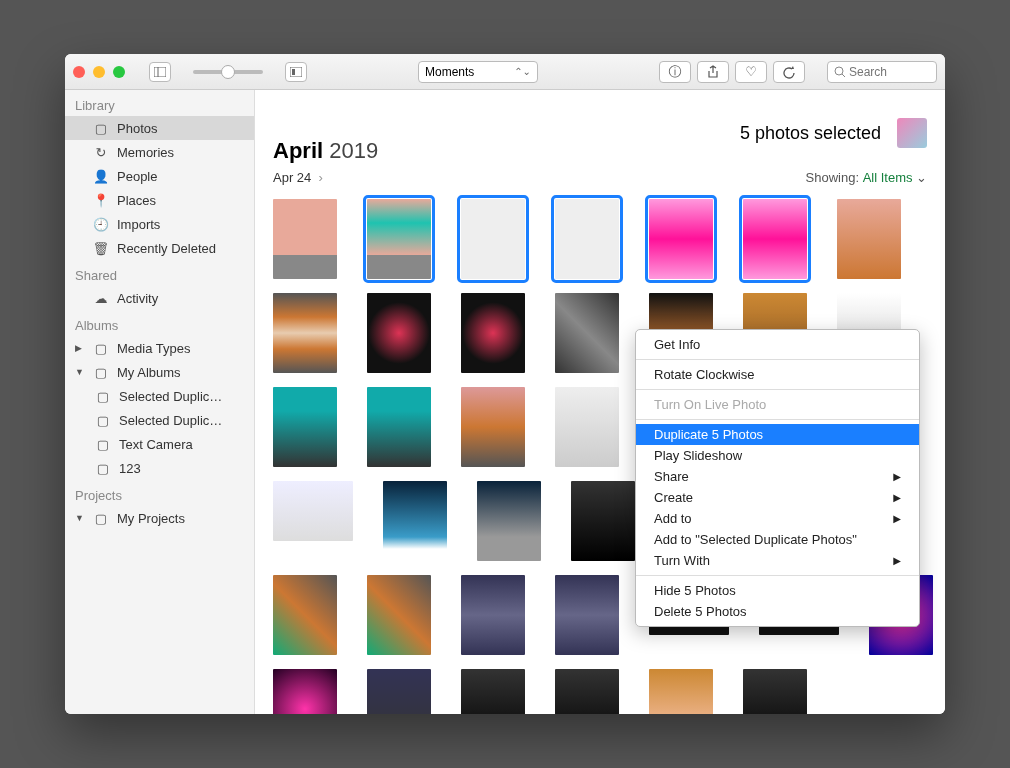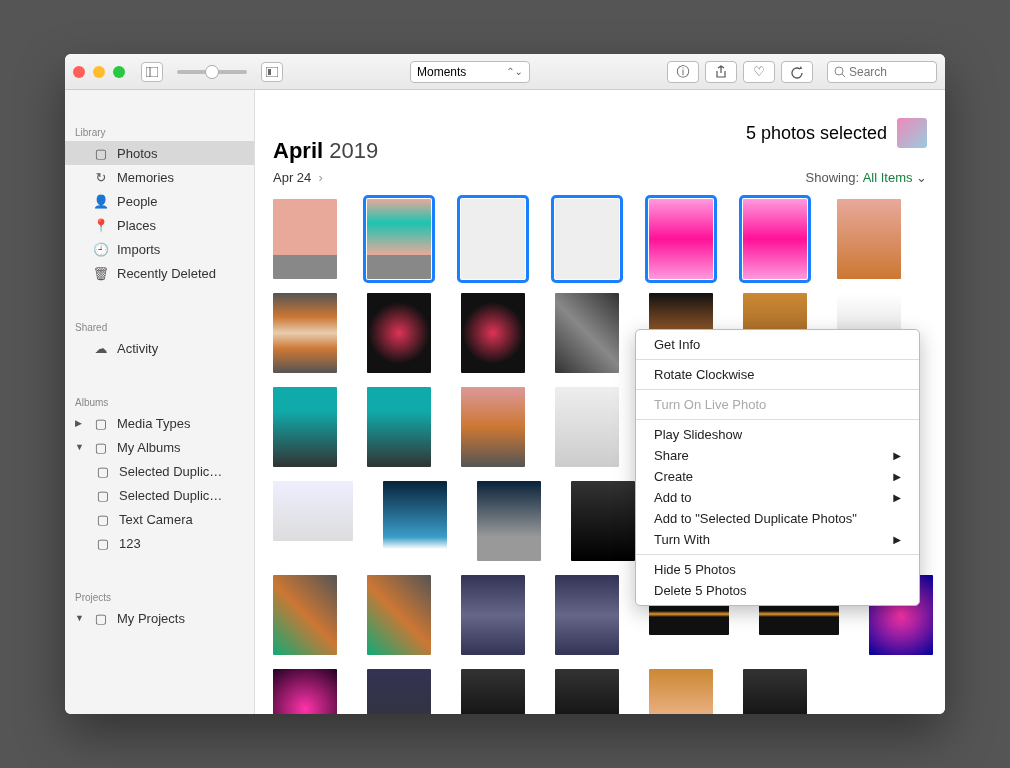--- a/index.html
+++ b/index.html
@@ -1,45 +1,45 @@
 <!DOCTYPE html>
 <html><head>
 <meta charset="utf-8">
 <style>
   * { box-sizing: border-box; margin: 0; padding: 0; font-family: -apple-system, "Helvetica Neue", Arial, sans-serif; }
   body { background: #555; width: 1010px; height: 768px; display:flex; align-items:center; justify-content:center; }
   .window { width: 880px; height: 660px; background: #fff; border-radius: 6px; box-shadow: 0 20px 50px rgba(0,0,0,0.4); overflow:hidden; display:flex; flex-direction:column;}
-  .titlebar { height:36px; background:linear-gradient(#f6f6f6,#e8e8e8); border-bottom:1px solid #ccc; display:flex; align-items:center; padding:0 8px; gap:8px;}
+  .titlebar { height:36px; background:linear-gradient(#f6f6f6,#e8e8e8); border-bottom:1px solid #ccc; display:flex; align-items:center; padding:0 8px; gap:16px;}
   .traffic { display:flex; gap:8px; margin-right:8px;}
   .traffic span{width:12px;height:12px;border-radius:50%;display:block;}
   .tl-red{background:#ff5f57;} .tl-yel{background:#ffbd2e;} .tl-grn{background:#28c840;}
   .tb-btn{width:22px;height:20px;border:1px solid #bbb;border-radius:4px;background:#fff;display:flex;align-items:center;justify-content:center;}
   .slider{width:70px;height:4px;background:#bbb;border-radius:2px;position:relative;margin:0 6px;}
   .slider::after{content:'';position:absolute;width:12px;height:12px;background:#fff;border:1px solid #aaa;border-radius:50%;top:-5px;left:40%;}
   .spacer{flex:1;}
   .select{width:120px;height:22px;border:1px solid #bbb;border-radius:4px;background:#fff;font-size:12px;display:flex;align-items:center;justify-content:space-between;padding:0 6px;}
   .select .caret{font-size:10px;color:#666;}
   .tbgroup{display:flex;gap:6px;margin-left:10px;}
   .tbbutton{width:32px;height:22px;border:1px solid #bbb;border-radius:4px;background:#fff;display:flex;align-items:center;justify-content:center;font-size:13px;color:#555;}
   .search{width:110px;height:22px;border:1px solid #bbb;border-radius:4px;background:#fff;display:flex;align-items:center;padding:0 6px;margin-left:6px;}
   .search input{border:none;outline:none;font-size:12px;width:80px;color:#666;}
   .search svg{margin-right:3px;}
   .body{flex:1;display:flex;overflow:hidden;}
   .sidebar{width:190px;background:#f4f4f4;border-right:1px solid #ddd;overflow:auto;font-size:13px;color:#333;}
-  .sb-head{font-size:10px;color:#888;padding:8px 10px 3px;margin-top:29px;}
+  .sb-head{font-size:13px;color:#888;padding:8px 10px 3px;}
   .sb-item{display:flex;align-items:center;padding:4px 10px;gap:8px;cursor:default;}
   .sb-item.active{background:#d8d8d8;}
   .sb-icon{width:16px;height:16px;display:flex;align-items:center;justify-content:center;color:#555;}
   .sb-sub{padding-left:30px;}
   .sb-caret{width:10px;font-size:9px;color:#555;}
   .main{flex:1;display:flex;flex-direction:column;overflow:hidden;background:#fff;position:relative;}
   .mhead{padding:12px 18px 4px;display:flex;align-items:center;justify-content:space-between;}
   .mtitle{font-size:22px;margin-top:36px;}
   .mtitle b{font-weight:700;}
-  .mright{font-size:18px;display:flex;align-items:center;gap:10px;}
+  .mright{font-size:18px;display:flex;align-items:center;gap:16px;}
   .avatar{width:30px;height:30px;background:linear-gradient(135deg,#e8b,#9cd);border-radius:3px;}
   .msub{padding:2px 18px 8px;display:flex;align-items:center;justify-content:space-between;font-size:13px;color:#333;}
   .msub-right{color:#555;}
   .msub-right b{font-weight:500;color:#15803d;}
   .grid{flex:1;overflow:auto;padding:6px 10px;position:relative;}
   .row{display:flex;gap:30px;margin-bottom:14px;padding-left:8px;}
   .thumb{width:64px;height:80px;background:#ccc;border-radius:1px;position:relative;}
   .thumb.wide{width:80px;height:60px;}
   .thumb.sel{outline:3px solid #1a7fff;outline-offset:1px;}
   
@@ -299,20 +299,23 @@
             </div>
           <div class="ctxsep"></div>
           <div class="ctxitem">
               <span>Rotate Clockwise</span>
             </div>
           <div class="ctxsep"></div>
           <div class="ctxitem dim">
               <span>Turn On Live Photo</span>
             </div>
           <div class="ctxsep"></div>
+          <div class="ctxitem hi">
+              <span>Duplicate 5 Photos</span>
+            </div>
           <div class="ctxitem">
               <span>Play Slideshow</span>
             </div>
           <div class="ctxitem">
               <span>Share</span>
               <span class="ctxarrow">▶</span>
             </div>
           <div class="ctxitem">
               <span>Create</span>
               <span class="ctxarrow">▶</span>

